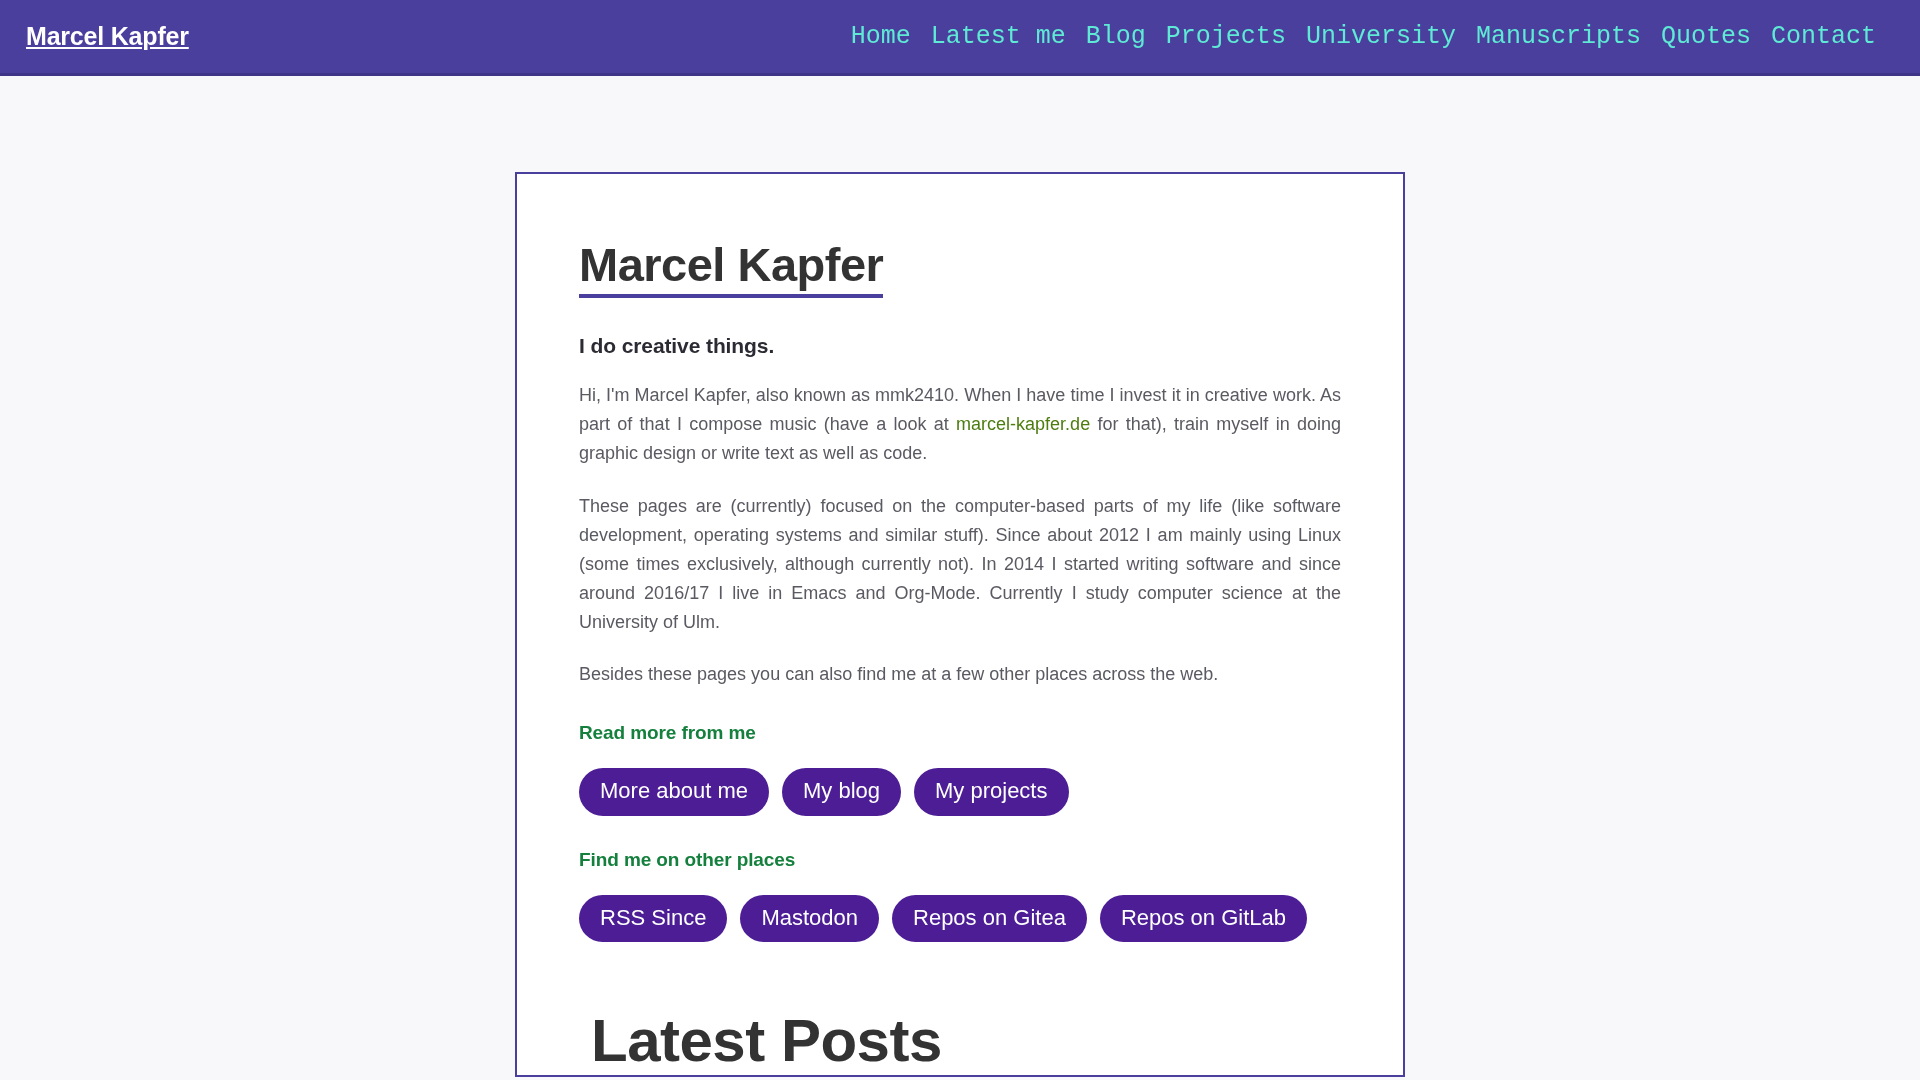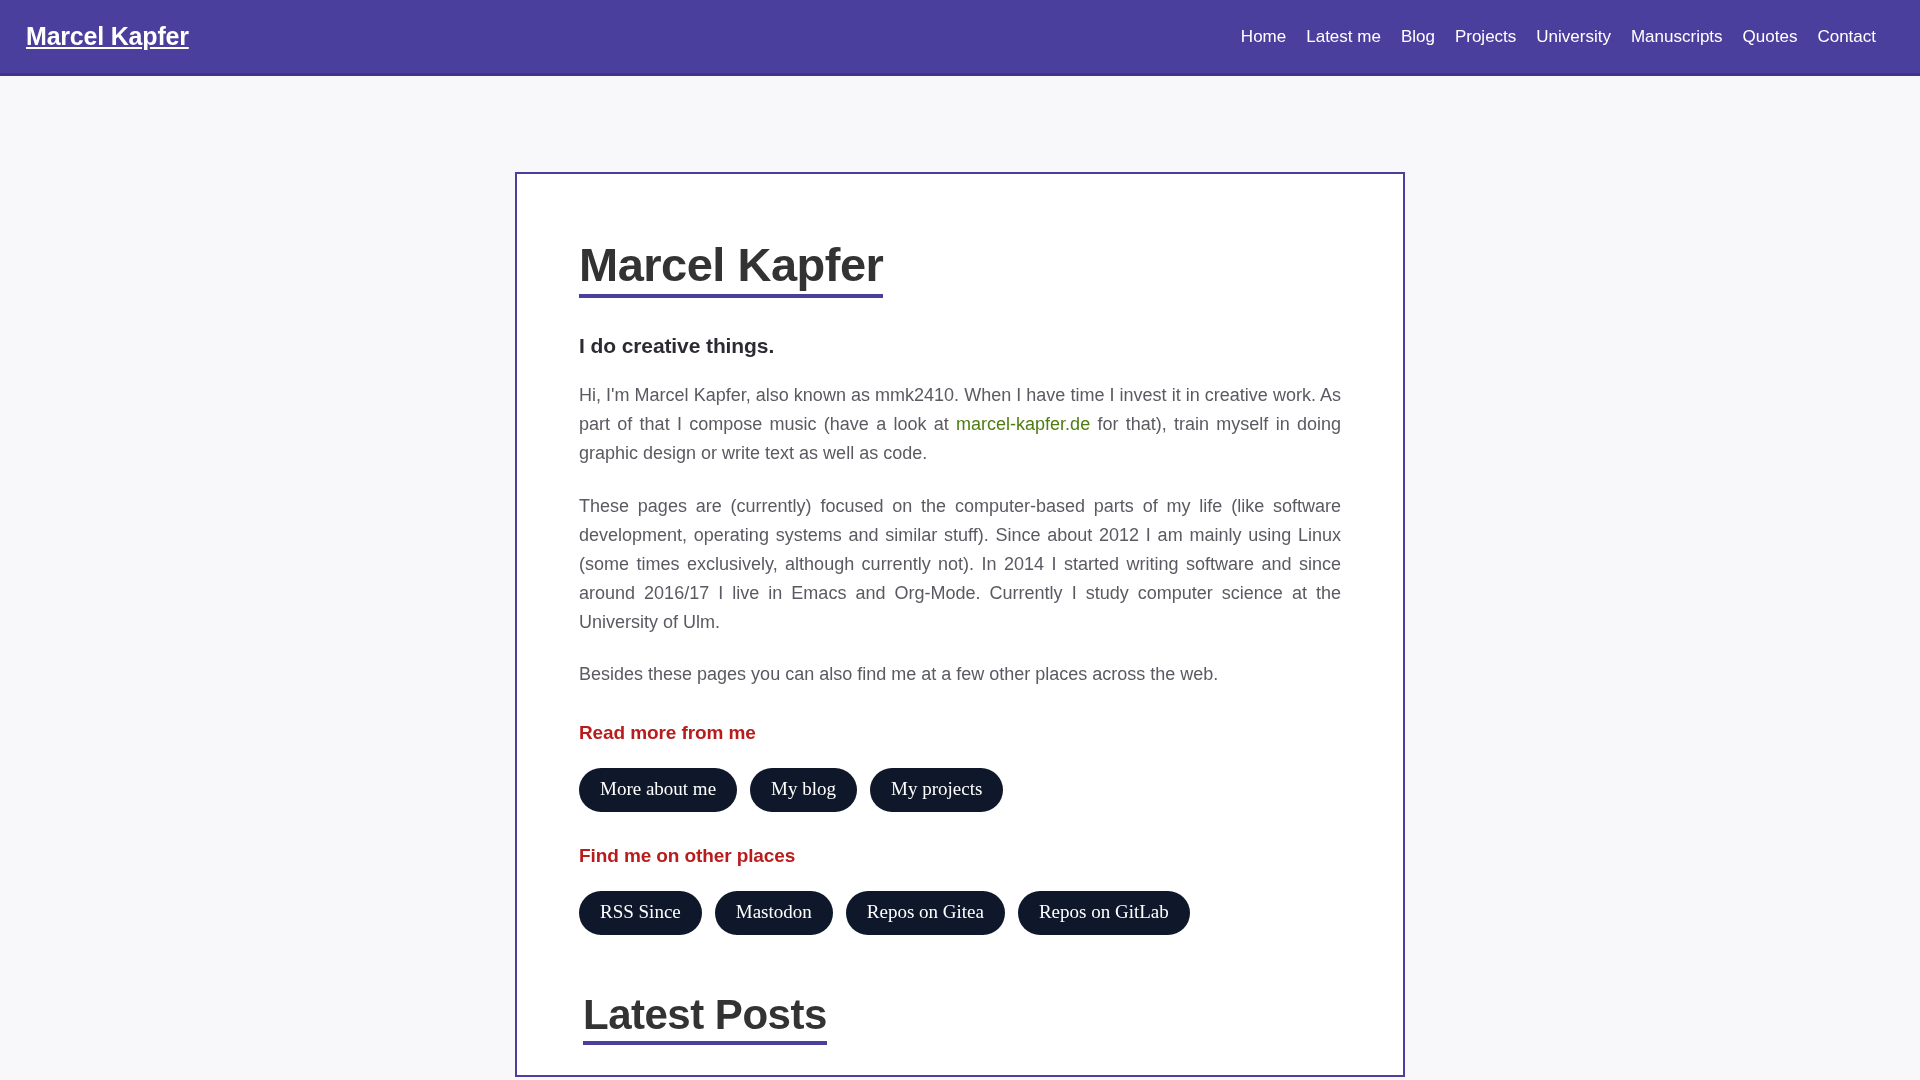--- a/index.html
+++ b/index.html
@@ -36,26 +36,27 @@
     letter-spacing: -0.2px;
     white-space: nowrap;
   }
   .main-nav {
     display: flex;
     align-items: center;
     gap: 0px;
     margin-right: 8px;
   }
   .nav-link {
-    color: #ffffff;
-    font-size: 17px;
+    color: #5eead4;
+    font-size: 25px;
     text-decoration: none;
     padding: 4px 10px;
     white-space: nowrap;
     line-height: 1;
+    font-family: Liberation Mono, monospace;
   }
 
   
   .page-wrap {
     width: 100%;
     height: calc(1080px - 79px);
     display: flex;
     justify-content: center;
     padding-top: 96px;
     overflow: hidden;
@@ -74,24 +75,24 @@
     font-weight: bold;
     color: #333333;
     margin: 8px 0 0 0;
     line-height: 1.15;
     display: inline-block;
     border-bottom: 4px solid #4b3f9e;
     padding-bottom: 2px;
     letter-spacing: -0.5px;
   }
   h2.section-title {
-    font-size: 42px;
+    font-size: 60px;
     font-weight: bold;
     color: #333333;
-    margin: 4px;
+    margin: 12px;
     line-height: 1.15;
     display: inline-block;
     border-bottom: 4px solid #4b3f9e;
     padding-bottom: 2px;
     letter-spacing: -0.5px;
   }
   .tagline {
     font-size: 21px;
     font-weight: bold;
     color: #2b2b33;
@@ -106,44 +107,44 @@
     margin: 23px 0 0 0;
   }
   p.body-text a {
     color: #4d7c0f;
     text-decoration: none;
   }
 
   h3.sub-heading {
     font-size: 19px;
     font-weight: bold;
-    color: #b91c1c;
+    color: #15803d;
     margin: 33px 0 0 0;
     letter-spacing: -0.1px;
   }
 
   
   .button-row {
     display: flex;
     flex-wrap: wrap;
     gap: 13px;
     margin-top: 24px;
   }
   .pill-button {
-    background: #0f172a;
+    background: #4c1d95;
     color: #ffffff;
-    font-size: 19px;
+    font-size: 22px;
     border: none;
     border-radius: 999px;
     padding: 9px 21px 11px 21px;
     text-decoration: none;
     display: inline-block;
     line-height: 1.25;
     cursor: pointer;
-    font-family: Liberation Serif, serif;
+    font-family: Liberation Sans, sans-serif;
     white-space: nowrap;
   }
 
   .latest-posts-block { margin-top: 52px; }
 </style>
 </head>
 <body>
 
 <header class="site-header">
   <a class="brand" href="#">Marcel Kapfer</a>

